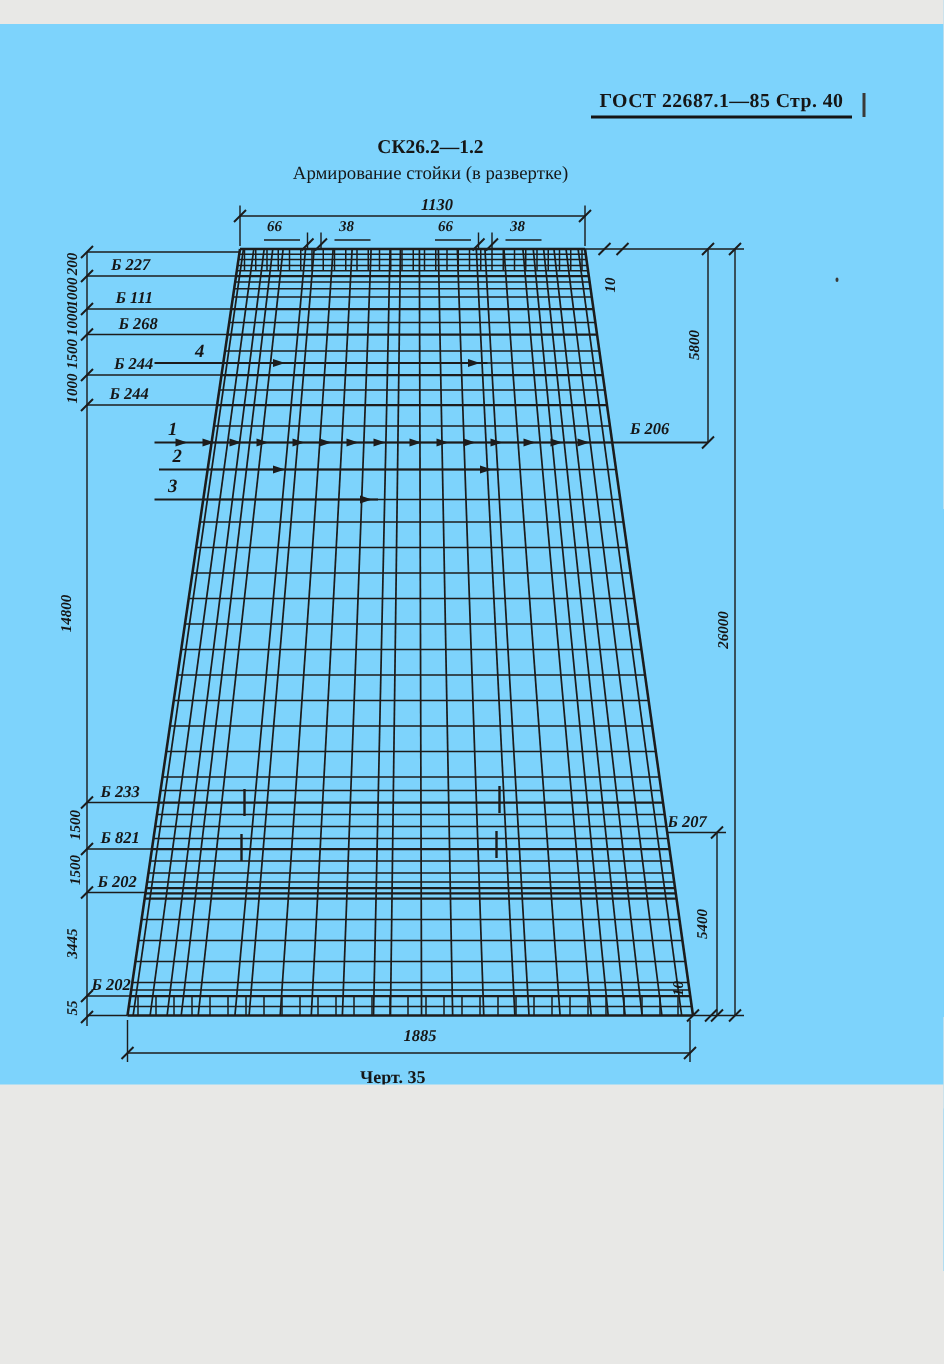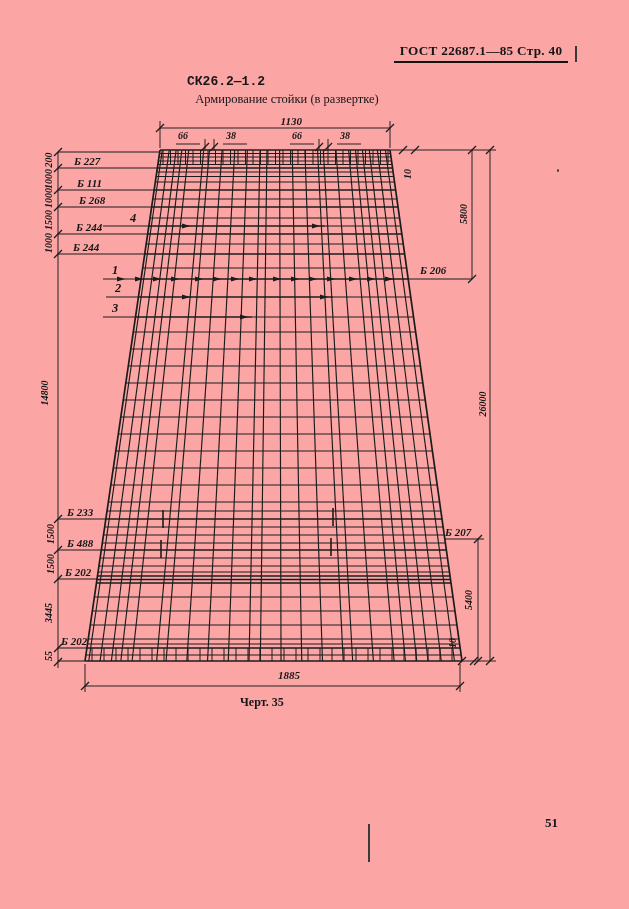--- a/index.html
+++ b/index.html
@@ -1,28 +1,28 @@
 <!DOCTYPE html>
 <html><head>
 <meta charset="utf-8">
 <style>
   html,body{margin:0;padding:0;background:#e8e8e6;}
-  .page{position:relative;width:629px;height:909px;background:#fca5a5;
-        font-family:"Liberation Serif",serif;color:#161616;overflow:hidden;margin:0 auto;}
+  .page{position:relative;width:629px;height:707px;background:#7dd3fc;
+        font-family:"Liberation Serif",serif;color:#161616;overflow:hidden;margin:16px auto;}
   svg{position:absolute;left:0;top:0;}
   .lbl{position:absolute;font-style:italic;font-weight:bold;font-size:11px;
        white-space:nowrap;line-height:12px;}
   .sm{font-size:10px;}
   .rot{width:44px;text-align:center;transform:rotate(-90deg);}
   .itm{font-size:12.5px;}
   .hdr{position:absolute;left:394px;top:43px;width:174px;text-align:center;
        font-weight:bold;font-size:13.2px;letter-spacing:.3px;
        border-bottom:2.2px solid #141414;padding-bottom:2px;}
-  .t1{position:absolute;left:187px;top:74px;width:200px;text-align:left;
-      font-weight:bold;font-size:13px;font-family:Liberation Mono, monospace;}
+  .t1{position:absolute;left:187px;top:74px;width:200px;text-align:center;
+      font-weight:bold;font-size:13px;}
   .t2{position:absolute;left:137px;top:92px;width:300px;text-align:center;
       font-weight:normal;font-size:12.5px;}
   .cap{position:absolute;left:240px;top:695px;width:80px;text-align:left;
        font-weight:bold;font-size:12px;}
   .pg{position:absolute;left:545px;top:815px;font-weight:bold;font-size:13px;}
   .artifact{position:absolute;background:#3a3a38;}
 </style>
 </head>
 <body>
 
@@ -286,32 +286,32 @@
   <div class="lbl sm rot" style="left:461px;top:398px">26000</div>
   <div class="lbl sm rot" style="left:447px;top:594px">5400</div>
   <div class="lbl sm rot" style="left:431px;top:637px">10</div>
 
   <div class="lbl" style="left:74px;top:155px">Б 227</div>
   <div class="lbl" style="left:77px;top:177px">Б 111</div>
   <div class="lbl" style="left:79px;top:194px">Б 268</div>
   <div class="lbl" style="left:76px;top:221px">Б 244</div>
   <div class="lbl" style="left:73px;top:241px">Б 244</div>
   <div class="lbl" style="left:67px;top:506px">Б 233</div>
-  <div class="lbl" style="left:67px;top:537px">Б 488</div>
+  <div class="lbl" style="left:67px;top:537px">Б 821</div>
   <div class="lbl" style="left:65px;top:566px">Б 202</div>
   <div class="lbl" style="left:61px;top:635px">Б 202</div>
 
   <div class="lbl" style="left:420px;top:264px">Б 206</div>
   <div class="lbl" style="left:445px;top:526px">Б 207</div>
 
   <div class="lbl itm" style="left:130px;top:212px">4</div>
   <div class="lbl itm" style="left:112px;top:264px">1</div>
   <div class="lbl itm" style="left:115px;top:282px">2</div>
   <div class="lbl itm" style="left:112px;top:302px">3</div>
 
-  <div class="lbl" style="left:260px;top:669px;width:40px;text-align:right">1885</div>
+  <div class="lbl" style="left:260px;top:669px;width:40px;text-align:center">1885</div>
   <div class="cap">Черт. 35</div>
   <div class="pg">51</div>
 
   <div class="artifact" style="left:368px;top:824px;width:1.5px;height:38px"></div>
   <div class="artifact" style="left:557px;top:169px;width:2px;height:3px;border-radius:50%"></div>
   <div class="artifact" style="left:575px;top:46px;width:1.5px;height:16px"></div>
 </div>
 
 </body></html>

